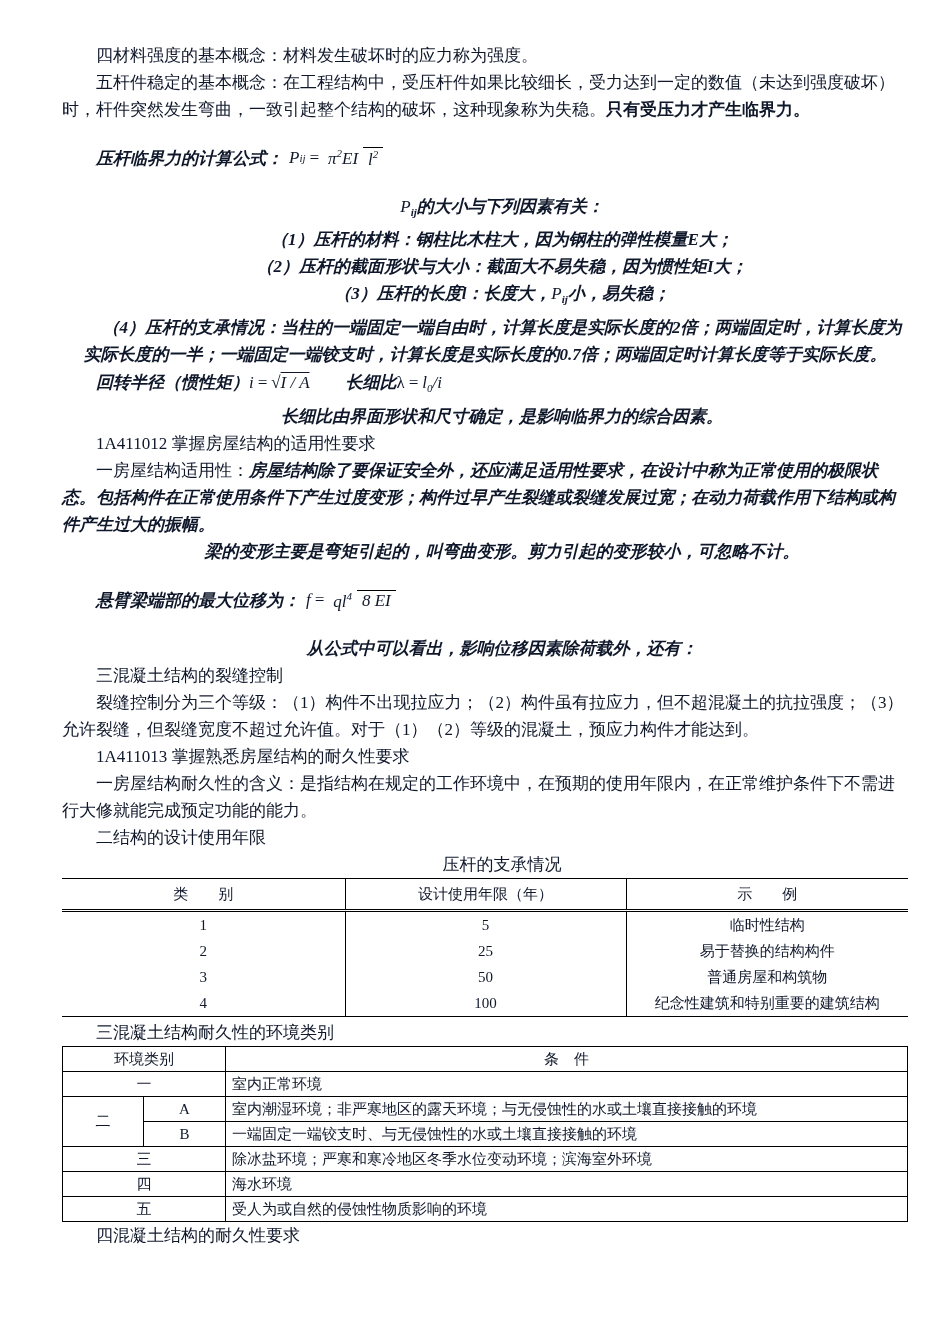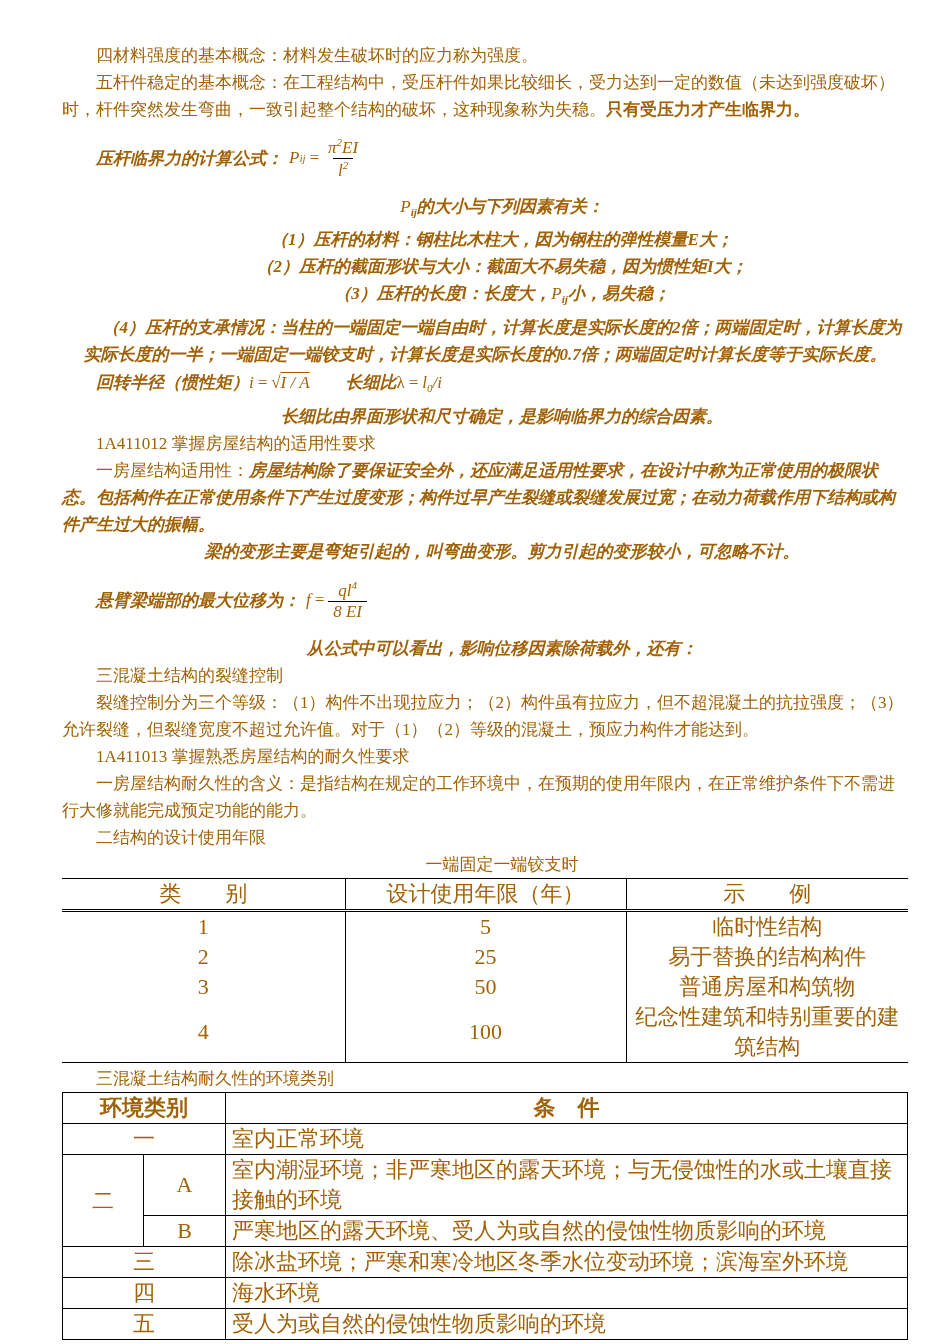--- a/index.html
+++ b/index.html
@@ -1,50 +1,50 @@
 <!DOCTYPE html>
 <html><head>
 <meta charset="utf-8">
 <style>
   html,body { margin:0; padding:0; background:#e8e8e8; }
   .page {
     width:950px; height:1344px; margin:0 auto; background:#ffffff;
     box-sizing:border-box; padding:42px 42px 10px 62px;
     font-family:"Liberation Serif","DejaVu Serif",serif;
-    color:#a16207; overflow:hidden;
+    color:#0f172a; overflow:hidden;
   }
   p.body { margin:0; font-size:17px; line-height:27px; text-indent:2em; }
   .b  { font-weight:bold; }
   .bi { font-style:italic; font-weight:bold;text-align:center; }
   .math { font-style:italic; font-weight:normal; font-family:"Liberation Serif",serif; }
   .math-b { font-style:italic; font-weight:bold; font-family:"Liberation Serif",serif; }
   sub.small, sup.small { font-size:11px; font-style:italic; }
   .formula-line {
     display:flex; align-items:center; margin:7px 0 7px 34px;
     height:56px; font-size:17px;
   }
   .formula-line .lbl { margin-right:6px; }
   .eq { margin:0 3px; font-style:italic; }
-  .frac { display:inline-flex; flex-direction:column; align-items:center; vertical-align:middle; line-height:1.15; }
+  .frac { display:inline-flex; flex-direction:row; align-items:center; vertical-align:middle; line-height:1.15; }
   .frac .num { padding:0 5px; }
   .frac .den { border-top:1px solid #000; padding:0 5px; }
   .overline { text-decoration:overline; font-style:italic; }
   .sqrt-sign { font-style:normal; }
   .gap-wide { display:inline-block; width:36px; }
   .tbl-title { margin:3px 0 1px 0; font-size:17px; text-align:center; text-indent:0; }
-  table { border-collapse:collapse; width:846px; table-layout:fixed; font-size:22px; }
+  table { border-collapse:collapse; width:846px; table-layout:fixed; font-size:15px; }
   
   .t1 { border-top:1px solid #000; border-bottom:1px solid #000; margin-bottom:2px; }
   .t1 th { font-weight:normal; height:30px; border-bottom:3px double #000; }
   .t1 td { height:26px; }
   .t1 th, .t1 td { text-align:center; padding:0 4px; }
   .t1 .vline { border-right:1px solid #000; }
   
   .t2 th, .t2 td { border:1px solid #000; height:24px; padding:0 6px; }
-  .t2 th { font-weight:bold; text-align:center; }
+  .t2 th { font-weight:normal; text-align:center; }
   .t2 td.cat { text-align:center; padding:0; }
   .t2 td.cond { text-align:left;margin-top:48px; }
 </style>
 </head>
 <body>
 
 <div class="page">
 
   <p class="body">四材料强度的基本概念：材料发生破坏时的应力称为强度。</p>
 
@@ -93,21 +93,21 @@
 
   <p class="body bi">从公式中可以看出，影响位移因素除荷载外，还有：</p>
 
   <p class="body">三混凝土结构的裂缝控制</p>
   <p class="body">裂缝控制分为三个等级：（1）构件不出现拉应力；（2）构件虽有拉应力，但不超混凝土的抗拉强度；（3）允许裂缝，但裂缝宽度不超过允许值。对于（1）（2）等级的混凝土，预应力构件才能达到。</p>
 
   <p class="body">1A411013 掌握熟悉房屋结构的耐久性要求</p>
   <p class="body">一房屋结构耐久性的含义：是指结构在规定的工作环境中，在预期的使用年限内，在正常维护条件下不需进行大修就能完成预定功能的能力。</p>
   <p class="body">二结构的设计使用年限</p>
 
-  <p class="body tbl-title">一端固定一端铰支时</p>
+  <p class="body tbl-title">压杆的支承情况</p>
 
   <table class="t1">
     <colgroup>
         <col style="width:283px">
         <col style="width:281px">
         <col>
       </colgroup>
     <thead>
       <tr>
         <th class="vline">类　　别</th>
@@ -156,21 +156,21 @@
         <td colspan="2" class="cat">一</td>
         <td class="cond">室内正常环境</td>
       </tr>
       <tr>
         <td rowspan="2" class="cat">二</td>
         <td class="cat">A</td>
         <td class="cond">室内潮湿环境；非严寒地区的露天环境；与无侵蚀性的水或土壤直接接触的环境</td>
       </tr>
       <tr>
         <td class="cat">B</td>
-        <td class="cond">严寒地区的露天环境、受人为或自然的侵蚀性物质影响的环境</td>
+        <td class="cond">一端固定一端铰支时、与无侵蚀性的水或土壤直接接触的环境</td>
       </tr>
       <tr>
         <td colspan="2" class="cat">三</td>
         <td class="cond">除冰盐环境；严寒和寒冷地区冬季水位变动环境；滨海室外环境</td>
       </tr>
       <tr>
         <td colspan="2" class="cat">四</td>
         <td class="cond">海水环境</td>
       </tr>
       <tr>

